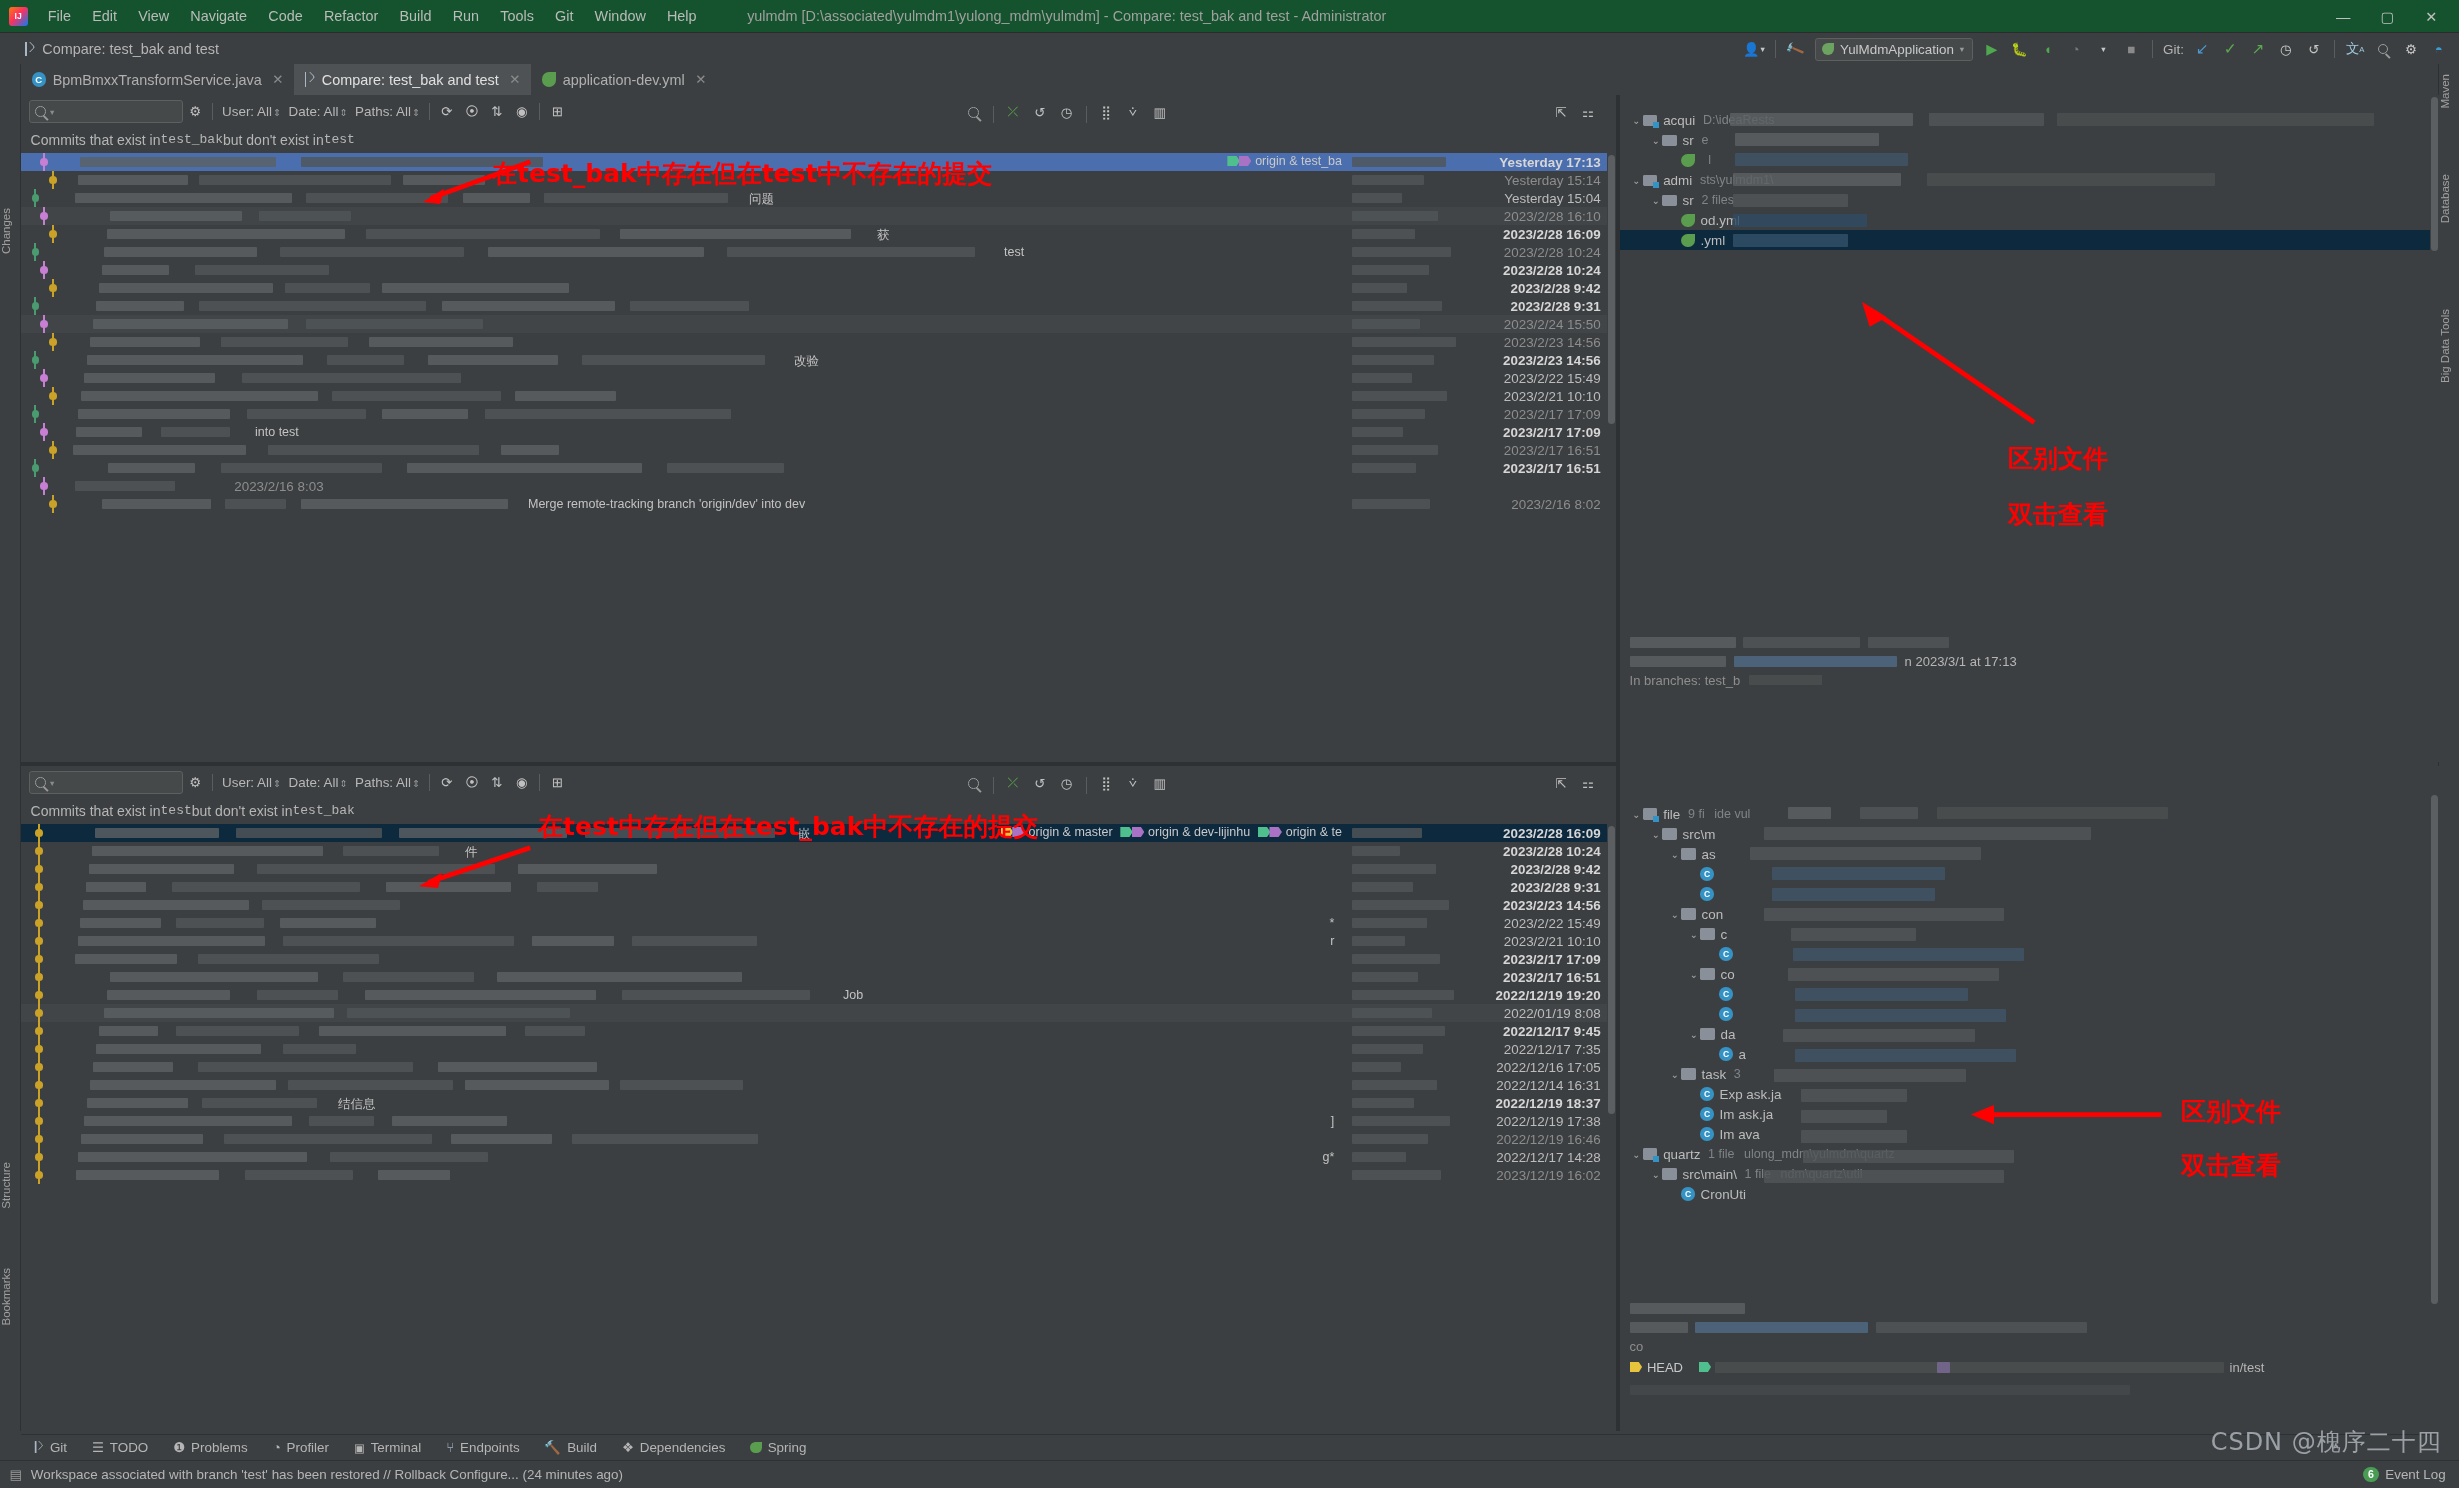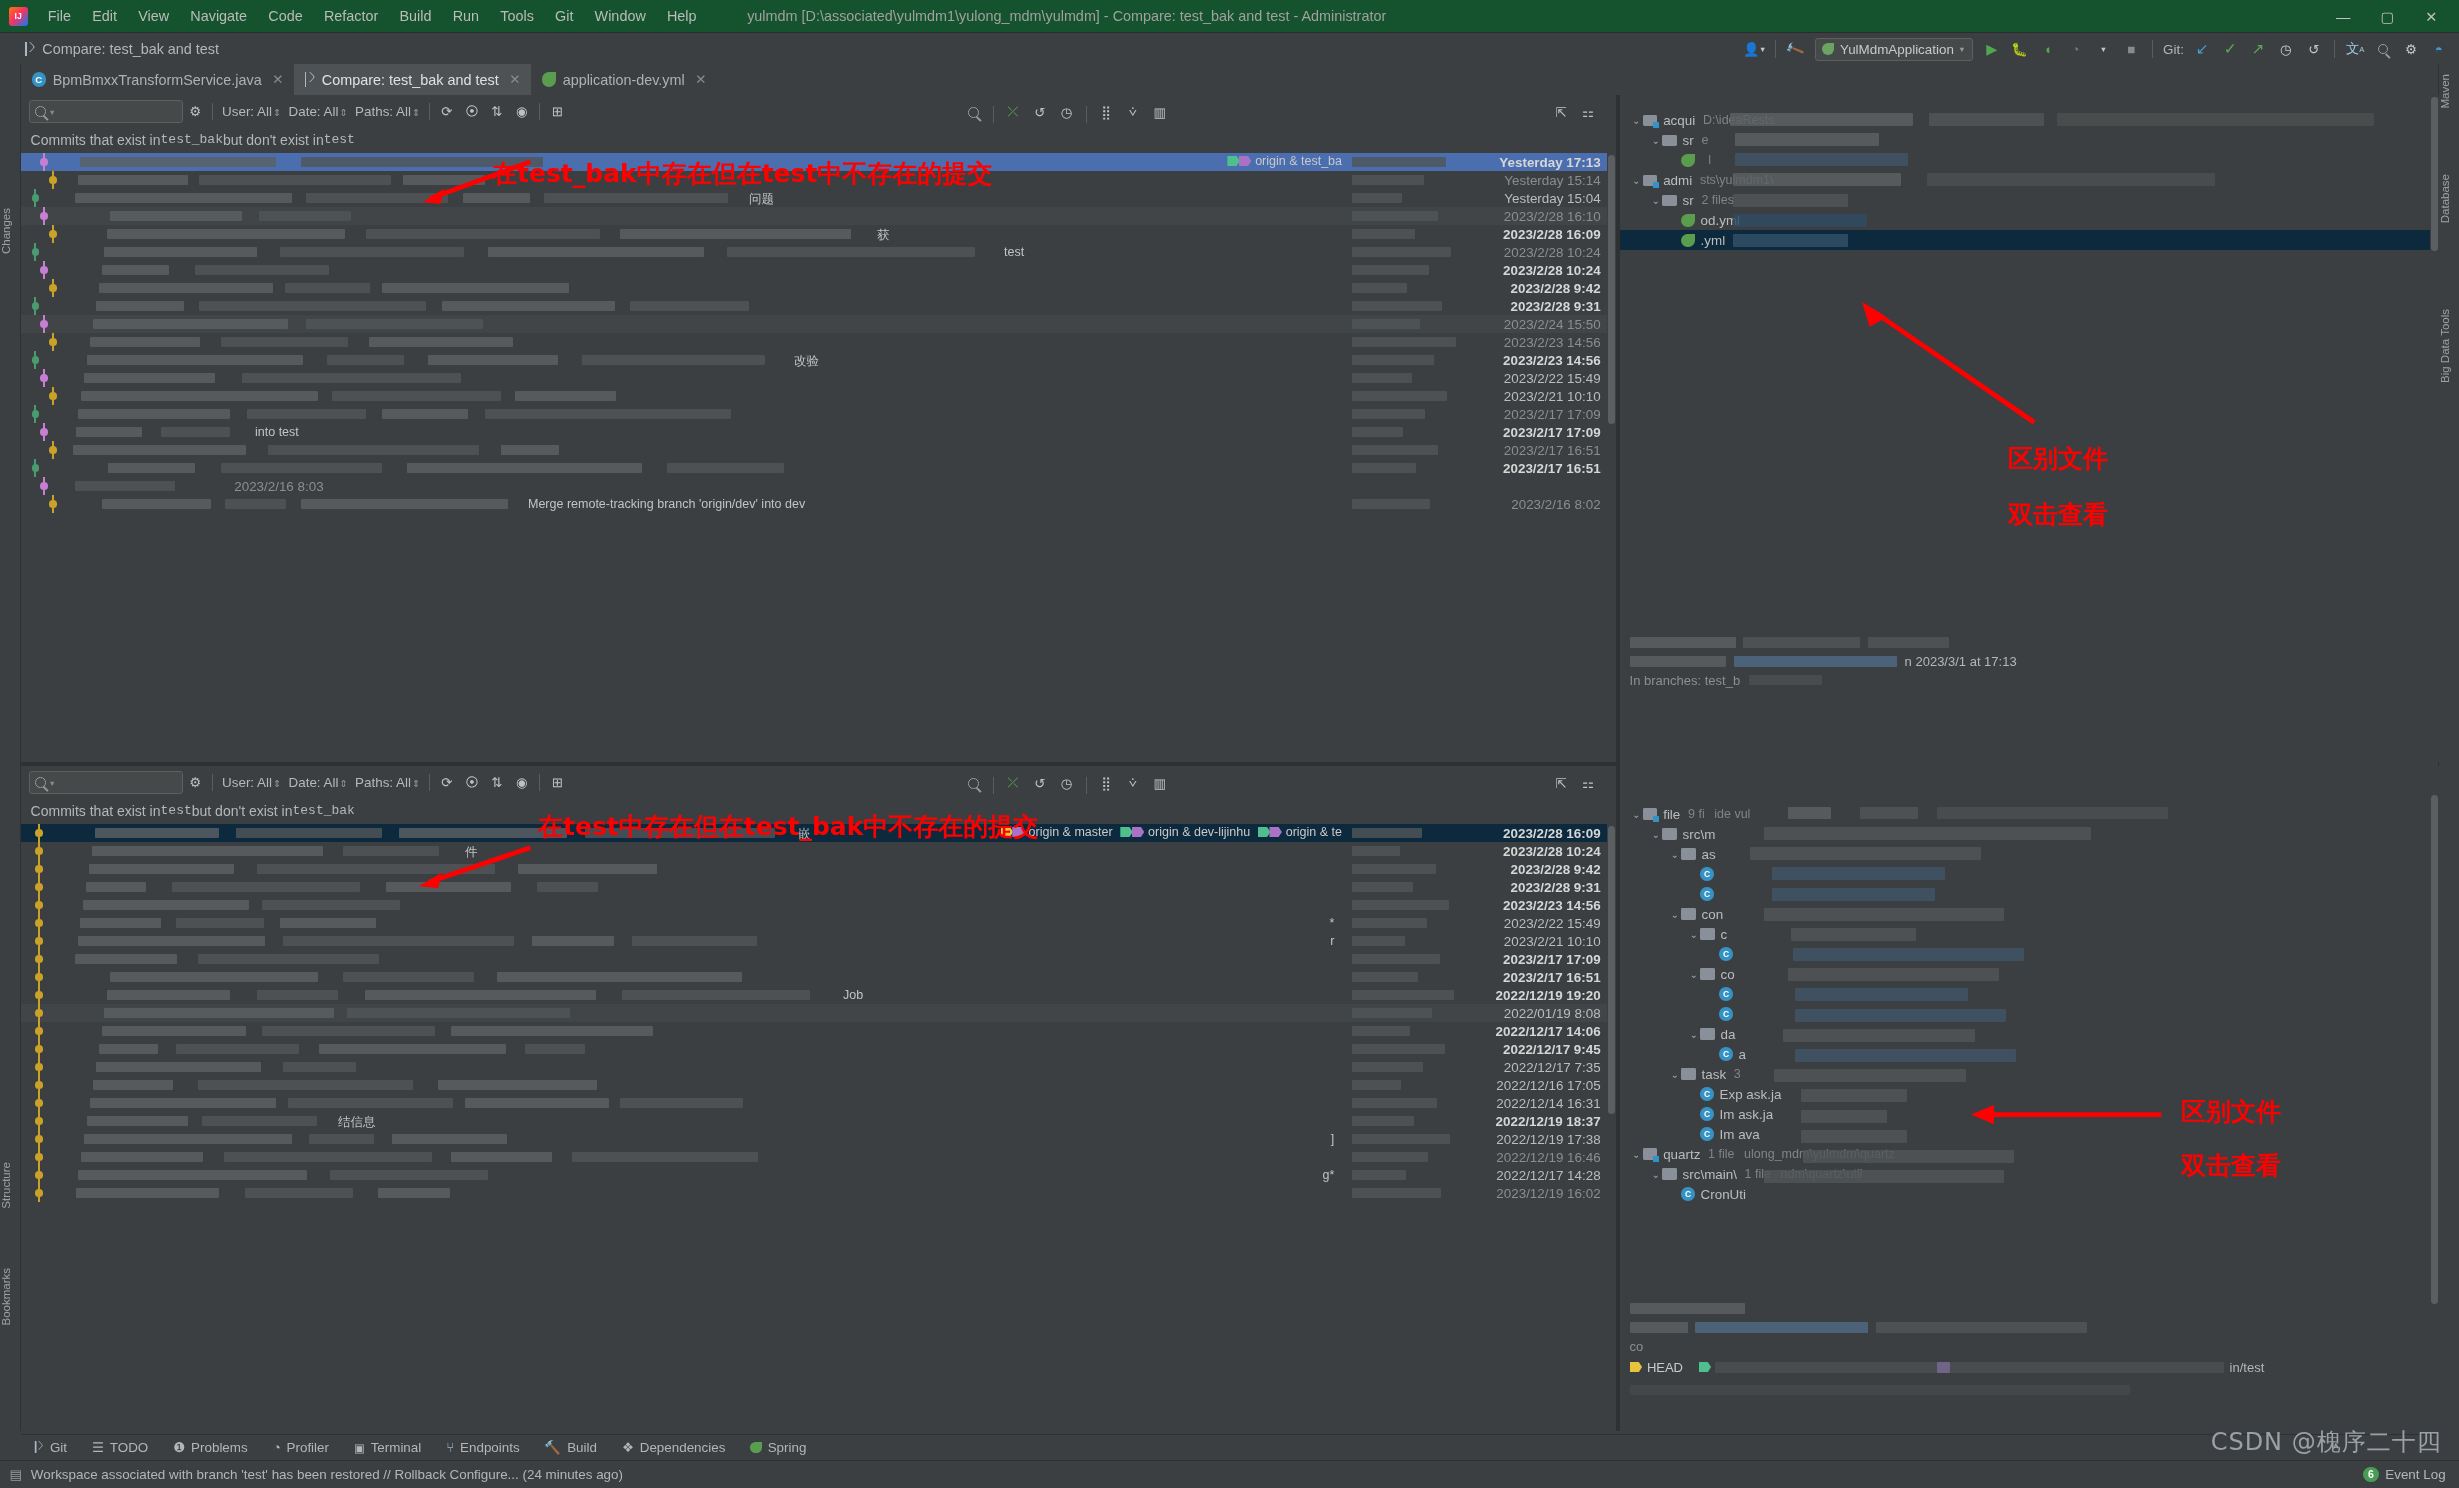--- a/index.html
+++ b/index.html
@@ -869,35 +869,20 @@
             <div class="blur l2" style="left: 9.6px; top: 3.8px; width: 80px; height: 10.6px;"></div>
           </div>
           <div class="date-col d-norm">2022/01/19 8:08</div>
         </div>
         <div class="commit-row">
           <div class="graph">
             <div class="gline" style="left: 17.3px; top: 0px; height: 18px; background: rgb(201, 162, 39);"></div>
             <div class="gdot" style="left: 14.4px; top: 5.1px; background: rgb(201, 162, 39);"></div>
           </div>
           <div class="subj">
-            <div class="blur " style="left: 37px; top: 3.8px; width: 144px; height: 10.6px;"></div>
-            <div class="blur l2" style="left: 197px; top: 3.8px; width: 173px; height: 10.6px;"></div>
-            <div class="blur " style="left: 386px; top: 3.8px; width: 202px; height: 10.6px;"></div>
-          </div>
-          <div style="width: 144px; flex: 0 0 144px; position: relative; height: 100%;">
-            <div class="blur l2" style="left: 9.6px; top: 3.8px; width: 58px; height: 10.6px;"></div>
-          </div>
-          <div class="date-col d-bold">2022/12/17 14:06</div>
-        </div>
-        <div class="commit-row">
-          <div class="graph">
-            <div class="gline" style="left: 17.3px; top: 0px; height: 18px; background: rgb(201, 162, 39);"></div>
-            <div class="gdot" style="left: 14.4px; top: 5.1px; background: rgb(201, 162, 39);"></div>
-          </div>
-          <div class="subj">
             <div class="blur " style="left: 34px; top: 3.8px; width: 59px; height: 10.6px;"></div>
             <div class="blur l2" style="left: 111px; top: 3.8px; width: 123px; height: 10.6px;"></div>
             <div class="blur " style="left: 254px; top: 3.8px; width: 187px; height: 10.6px;"></div>
             <div class="blur l2" style="left: 460px; top: 3.8px; width: 60px; height: 10.6px;"></div>
           </div>
           <div style="width: 144px; flex: 0 0 144px; position: relative; height: 100%;">
             <div class="blur l2" style="left: 9.6px; top: 3.8px; width: 93px; height: 10.6px;"></div>
           </div>
           <div class="date-col d-bold">2022/12/17 9:45</div>
         </div>

